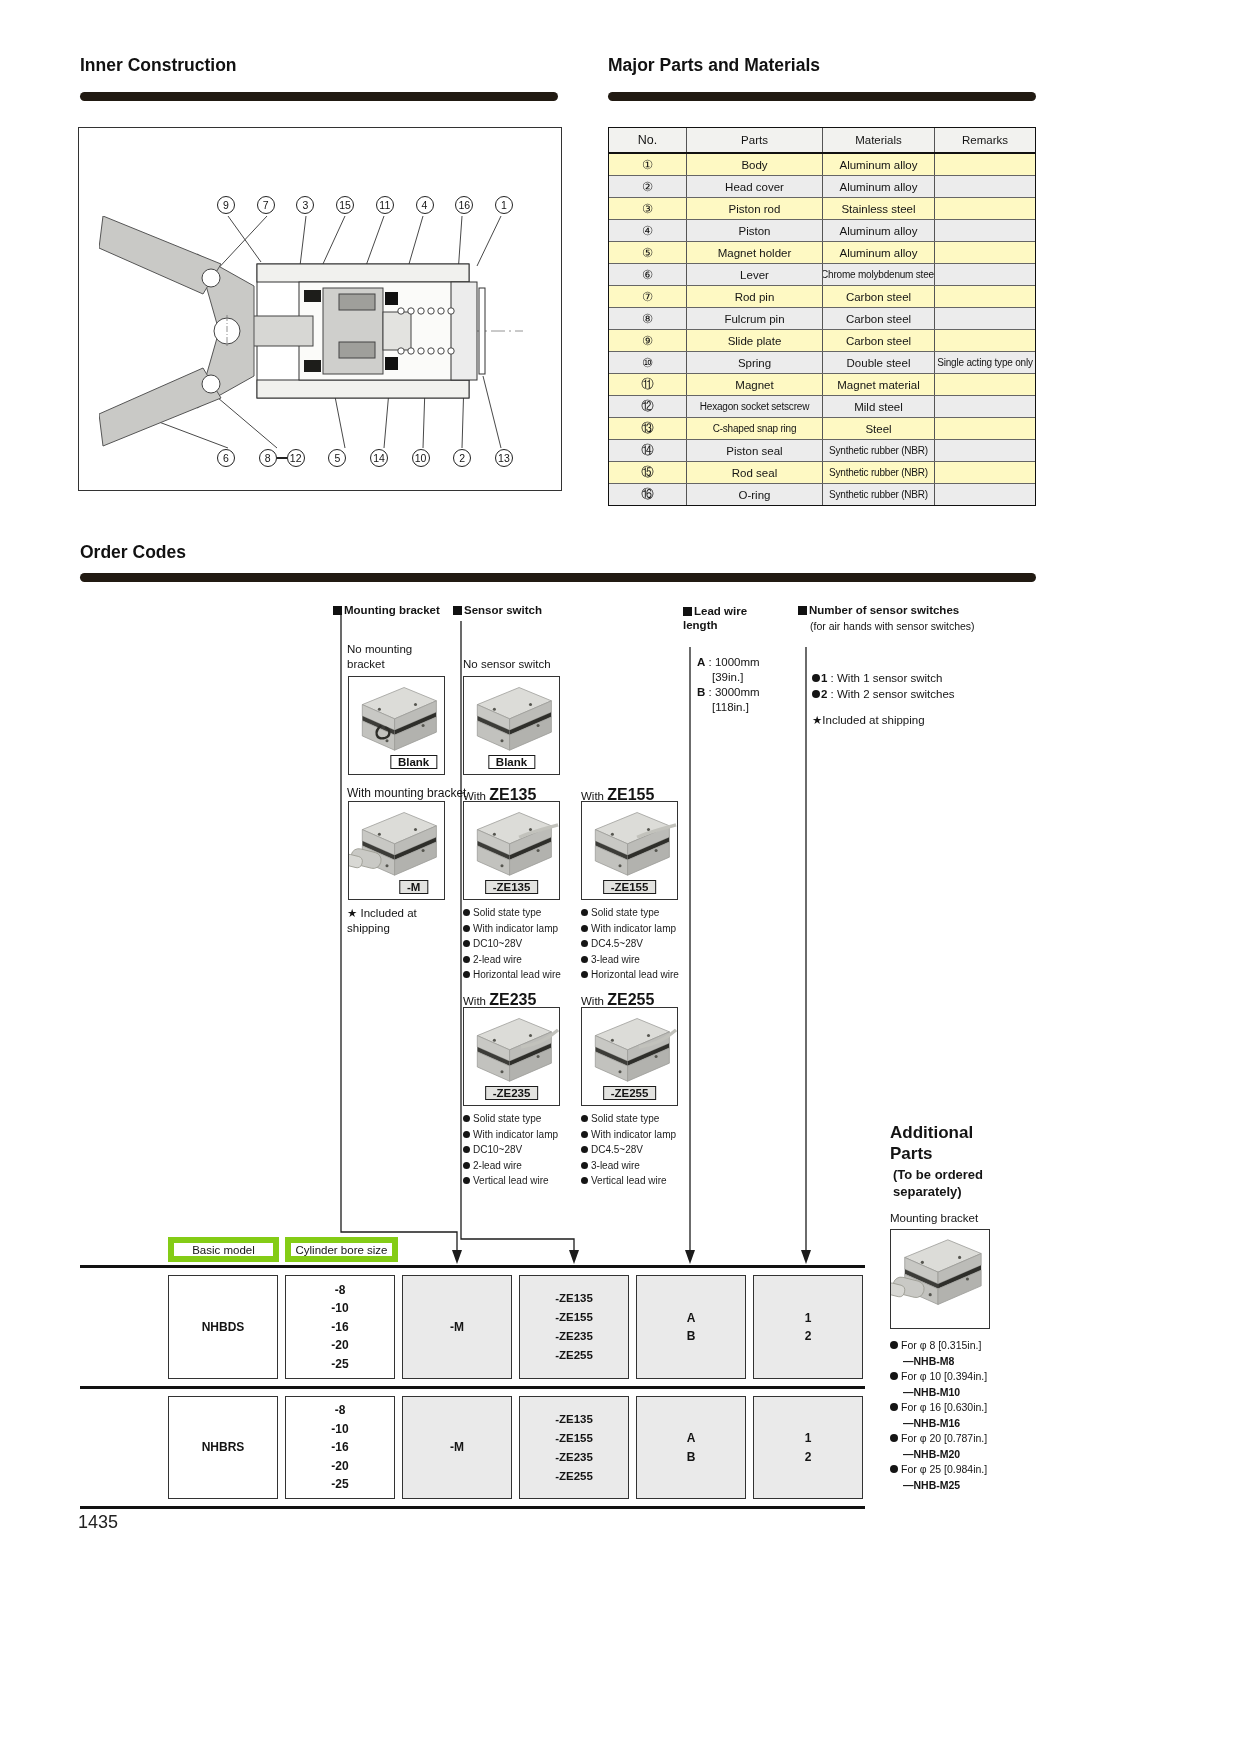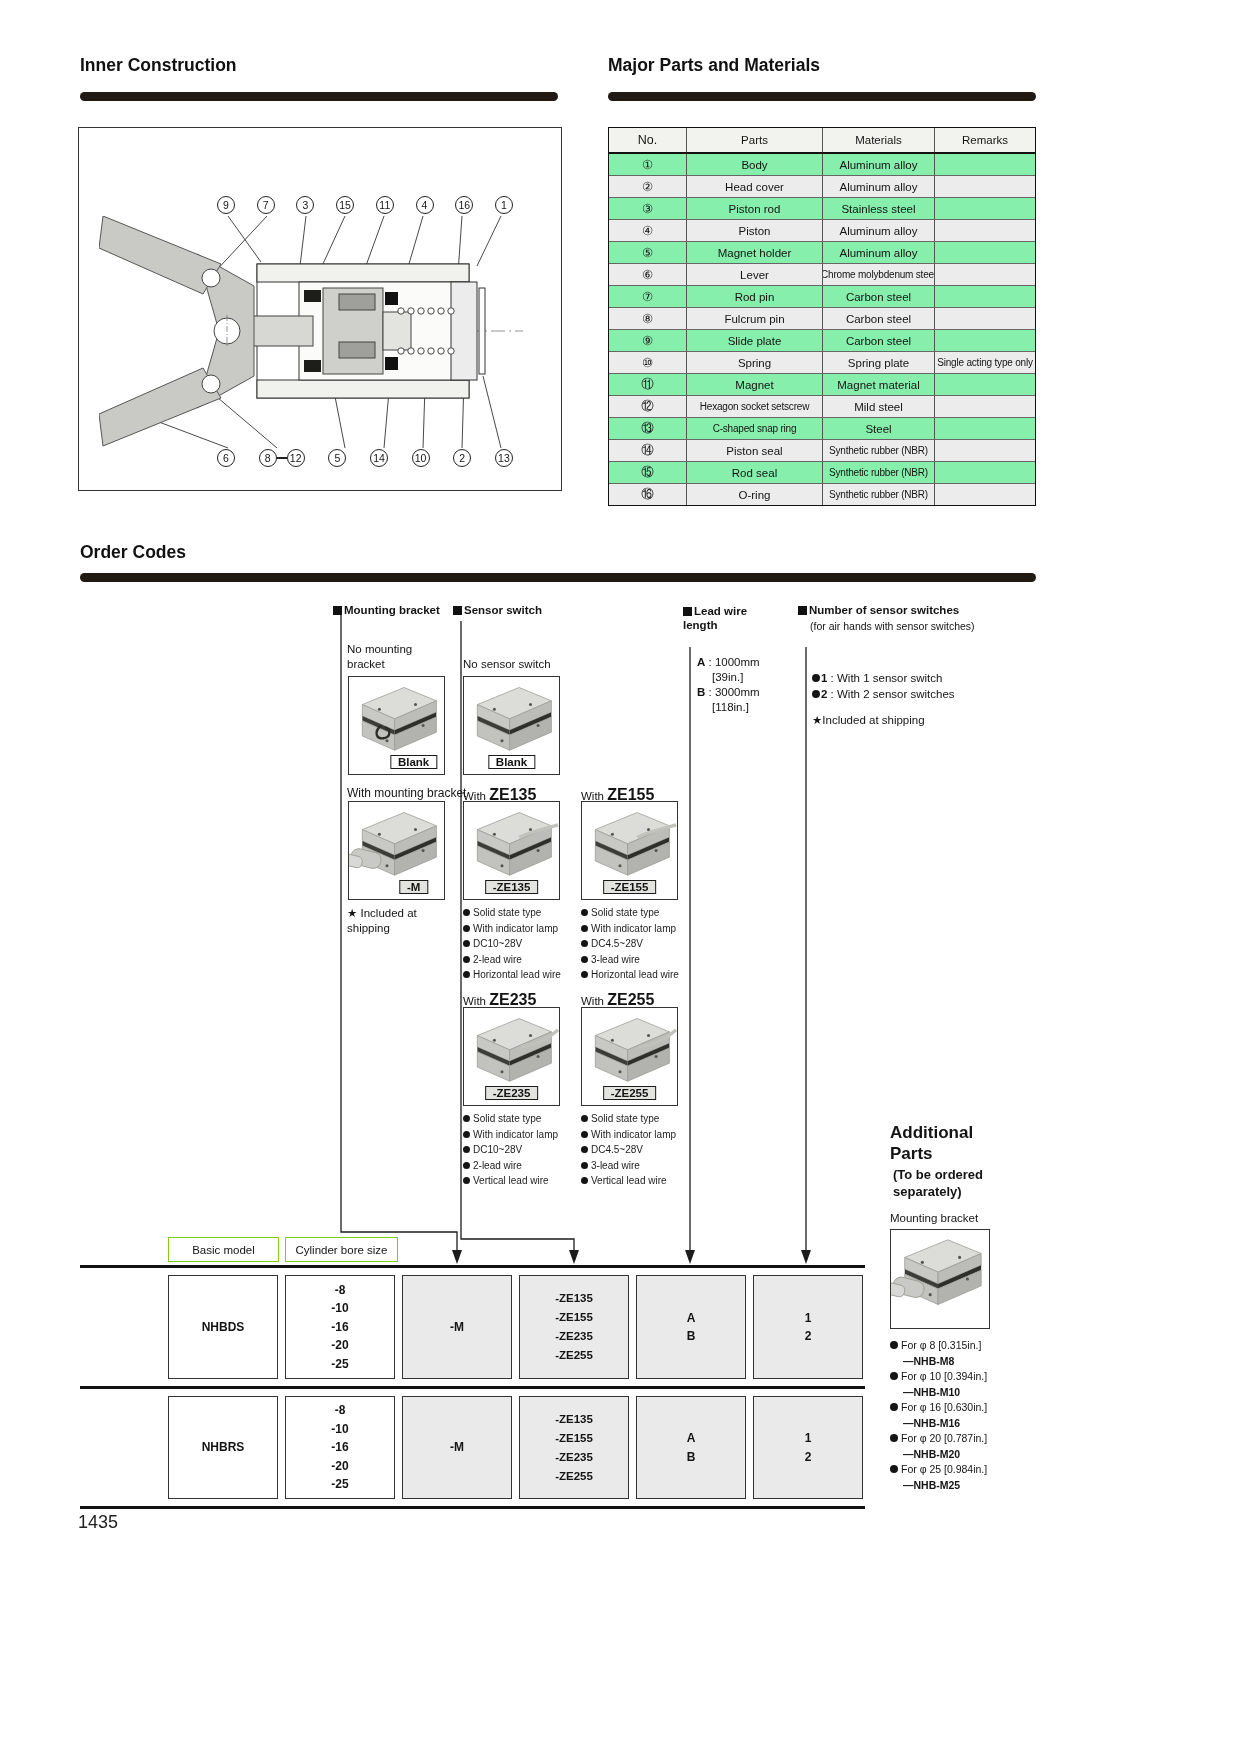--- a/index.html
+++ b/index.html
@@ -11,21 +11,21 @@
 
   
   .ic-box{left:78px;top:127px;width:482px;height:362px;border:1px solid #333;}
   .callout-row{position:absolute;left:138px;right:48px;display:flex;justify-content:space-between;align-items:center;}
   .callout{width:18px;height:18px;border:1.2px solid #222;border-radius:50%;background:#fff;
            font-size:10.5px;display:flex;align-items:center;justify-content:center;box-sizing:border-box;}
   .pair{display:flex;align-items:center;}
   .pair .dash{width:10px;height:1.4px;background:#222;}
 
   
-  .pt{position:absolute;left:608px;top:127px;width:428px;border:1.5px solid #111;box-sizing:border-box;background:#86efac;}
+  .pt{position:absolute;left:608px;top:127px;width:428px;border:1.5px solid #111;box-sizing:border-box;background:#fef9c3;}
   .pt-row{display:flex;height:21px;}
   .pt-head{height:24px;background:#f2f2ef;border-bottom:2px solid #111;font-weight:normal;}
   .pt-body .pt-row{border-top:1px solid #666;}
   .pt-body .pt-row:first-child{border-top:none;}
   .pt-body .pt-row:nth-child(even){background:#ececec;}
   .pt-cell{display:flex;align-items:center;justify-content:center;font-size:11.5px;box-sizing:border-box;
            border-left:1px solid #555;white-space:nowrap;overflow:hidden;}
   .pt-cell:first-child{border-left:none;}
   .c-no{width:77px;font-size:12.5px;}
   .c-part{width:136px;}
@@ -62,21 +62,21 @@
   .r2{top:121px;height:117px;}
   .mt-label{position:absolute;left:2px;top:0;bottom:0;width:88px;display:flex;align-items:center;
             font-size:11.5px;line-height:14px;}
   .mt-box{position:absolute;top:7px;bottom:7px;width:110px;background:#fff;border:1px solid #333;
           display:flex;flex-direction:column;align-items:center;justify-content:center;
           font-weight:bold;font-size:12px;box-sizing:border-box;}
   .mt-box.grey{background:#eaeaea;}
   .mt-box div{line-height:18.5px;}
   .mt-box .sens{font-size:11.5px;line-height:19px;}
   .p1{left:88px;} .p2{left:205px;} .p3{left:322px;} .p4{left:439px;} .p5{left:556px;} .p6{left:673px;}
-  .mt-head{position:absolute;top:1237px;height:25px;border:1px solid #84cc16;background:#fff;
+  .mt-head{position:absolute;top:1237px;height:25px;border:6px solid #84cc16;background:#fff;
            display:flex;align-items:center;justify-content:center;font-size:11.5px;box-sizing:border-box;}
 
   
   .ap-title{font-size:17px;font-weight:bold;line-height:21px;width:120px;}
   .ap-sub{font-size:13px;font-weight:bold;line-height:16.5px;width:155px;}
   .ap-label{font-size:11.5px;}
   .ap-item{font-size:10.5px;line-height:15.5px;white-space:nowrap;}
   .ap-item .bullet{display:inline-block;width:8px;height:8px;border-radius:50%;background:#151515;margin-right:3px;}
   .ap-item .l2{margin-left:13px;font-weight:bold;}
 
@@ -278,21 +278,21 @@
         <div class="pt-row">
           <div class="pt-cell c-no">⑨</div>
           <div class="pt-cell c-part">Slide plate</div>
           <div class="pt-cell c-mat">Carbon steel</div>
           <div class="pt-cell c-rem"></div>
         </div>
 
         <div class="pt-row">
           <div class="pt-cell c-no">⑩</div>
           <div class="pt-cell c-part">Spring</div>
-          <div class="pt-cell c-mat">Spring plate</div>
+          <div class="pt-cell c-mat">Double steel</div>
           <div class="pt-cell c-rem cond">Single acting type only</div>
         </div>
 
         <div class="pt-row">
           <div class="pt-cell c-no">⑪</div>
           <div class="pt-cell c-part">Magnet</div>
           <div class="pt-cell c-mat">Magnet material</div>
           <div class="pt-cell c-rem"></div>
         </div>
 

